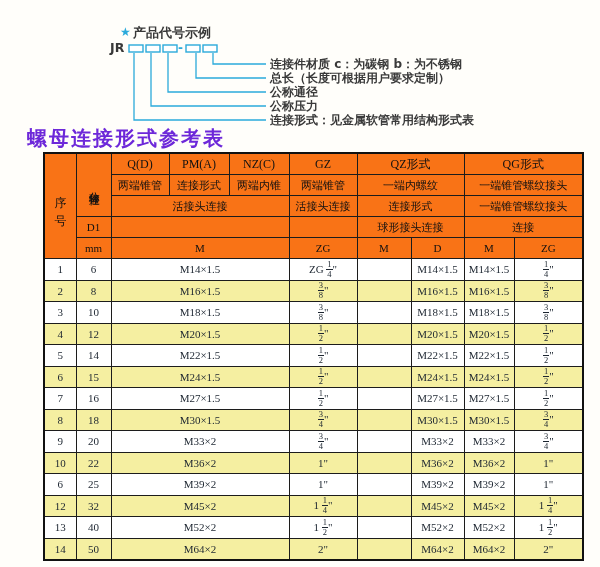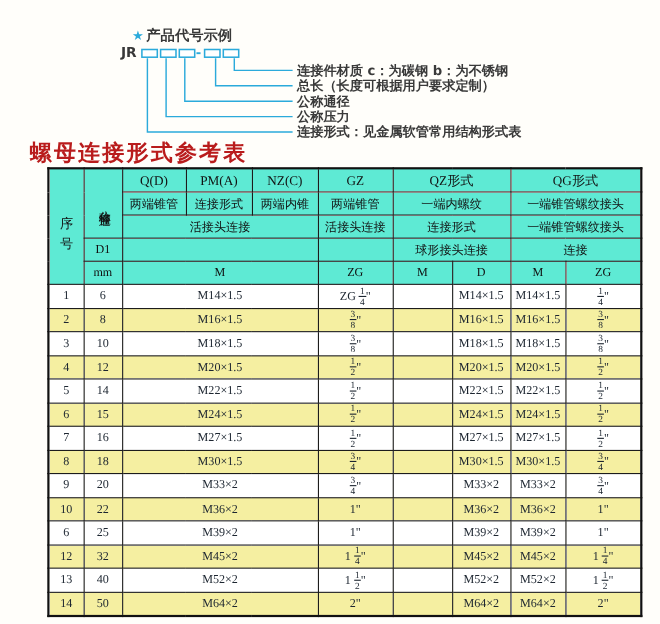--- a/index.html
+++ b/index.html
@@ -1,26 +1,26 @@
 <!DOCTYPE html>
 <html><head>
 <meta charset="utf-8">
 <style>
   html,body{margin:0;padding:0;}
   .page{position:relative;width:600px;height:567px;background:#fffefa;overflow:hidden;
         font-family:"Liberation Serif","DejaVu Serif",serif;}
   .diagram-svg{position:absolute;left:0;top:0;}
   .doc-title{position:absolute;left:27px;top:125px;font-size:20px;font-weight:bold;
-             color:#b91c1c;letter-spacing:2px;font-family:"DejaVu Serif","Liberation Serif",serif;}
+             color:#6d28d9;letter-spacing:2px;font-family:"DejaVu Serif","Liberation Serif",serif;}
   .ref-table{position:absolute;left:43px;top:152px;border-collapse:collapse;table-layout:fixed;
              width:539px;font-size:11px;color:#1c2530;}
   .ref-table th,.ref-table td{border:1px solid #1c1c1c;padding:0 1px;text-align:center;
              vertical-align:middle;font-weight:normal;overflow:hidden;}
   .ref-table{border:2px solid #111;}
-  .ref-table thead th{background:#5eead4;color:#111;height:20px;}
+  .ref-table thead th{background:#f97316;color:#111;height:20px;}
   .ref-table thead .code-row th{font-size:12px;}
   .ref-table tbody td{height:20.5px;background:#FFFFFF;}
   .ref-table tbody tr.alt td{background:#F5EFA1;}
   .vert{writing-mode:vertical-rl;text-orientation:upright;margin:0 auto;line-height:1.05;
         letter-spacing:1px;font-size:11px;}
   .vseq{writing-mode:vertical-rl;text-orientation:upright;margin:0 auto;line-height:1.05;
         letter-spacing:20px;font-size:12px;}
   .frac{display:inline-block;text-align:center;vertical-align:-0.45em;line-height:1.05;
         font-size:8.5px;}
   .frac .fn{display:block;border-bottom:1px solid currentColor;padding:0 1px;}

